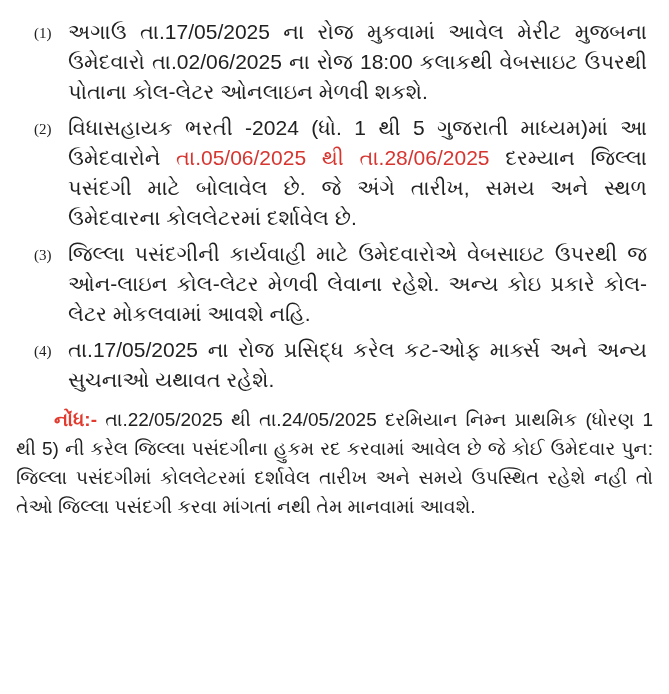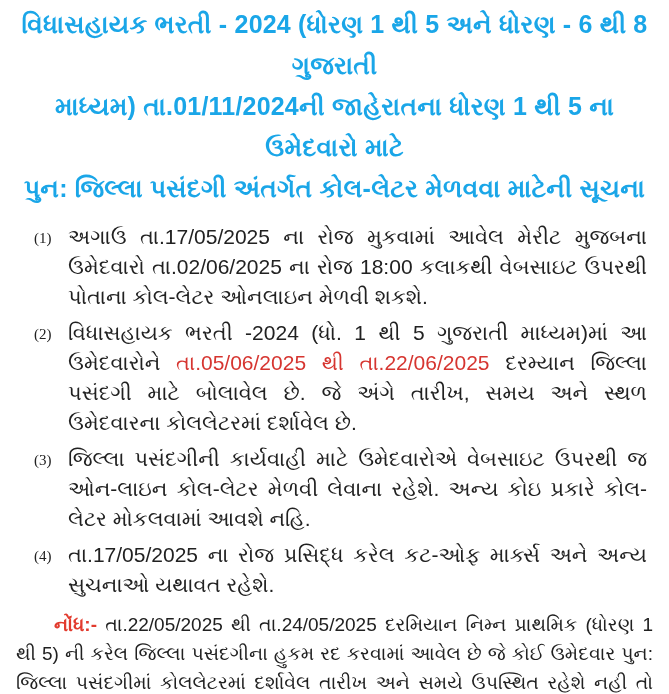--- a/index.html
+++ b/index.html
@@ -71,36 +71,31 @@
     color:var(--note-red);
     font-weight:bold;
     margin-left:38px;
   }
 </style>
 </head>
 <body>
 
 <div class="page">
 
-  <h1 class="title">
-    <span class="t-line">વિધાસહાયક ભરતી - 2024 (ધોરણ 1 થી 5 અને ધોરણ - 6 થી 8 ગુજરાતી</span>
-    <span class="t-line">માધ્યમ) તા.01/11/2024ની જાહેરાતના ધોરણ 1 થી 5 ના ઉમેદવારો માટે</span>
-    <span class="t-line">પુન: જિલ્લા પસંદગી અંતર્ગત કોલ-લેટર મેળવવા માટેની સૂચના</span>
-  </h1>
 
   <div class="list">
 
     <div class="item">
       <span class="marker">(1)</span>
       <p class="item-text"><span>અગાઉ તા.17/05/2025 ના રોજ મુકવામાં આવેલ મેરીટ મુજબના ઉમેદવારો તા.02/06/2025 ના રોજ 18:00 કલાકથી વેબસાઇટ ઉપરથી પોતાના કોલ-લેટર ઓનલાઇન મેળવી શકશે.</span></p>
     </div>
 
     <div class="item">
       <span class="marker">(2)</span>
-      <p class="item-text"><span>વિધાસહાયક ભરતી -2024 (ધો. 1 થી 5 ગુજરાતી માધ્યમ)માં આ ઉમેદવારોને </span><span class="red-text">તા.05/06/2025 થી તા.22/06/2025</span><span> દરમ્યાન જિલ્લા પસંદગી માટે બોલાવેલ છે. જે અંગે તારીખ, સમય અને સ્થળ ઉમેદવારના કોલલેટરમાં દર્શાવેલ છે.</span></p>
+      <p class="item-text"><span>વિધાસહાયક ભરતી -2024 (ધો. 1 થી 5 ગુજરાતી માધ્યમ)માં આ ઉમેદવારોને </span><span class="red-text">તા.05/06/2025 થી તા.28/06/2025</span><span> દરમ્યાન જિલ્લા પસંદગી માટે બોલાવેલ છે. જે અંગે તારીખ, સમય અને સ્થળ ઉમેદવારના કોલલેટરમાં દર્શાવેલ છે.</span></p>
     </div>
 
     <div class="item">
       <span class="marker">(3)</span>
       <p class="item-text"><span>જિલ્લા પસંદગીની કાર્યવાહી માટે ઉમેદવારોએ વેબસાઇટ ઉપરથી જ ઓન-લાઇન કોલ-લેટર મેળવી લેવાના રહેશે. અન્ય કોઇ પ્રકારે કોલ-લેટર મોકલવામાં આવશે નહિ.</span></p>
     </div>
 
     <div class="item">
       <span class="marker">(4)</span>
       <p class="item-text"><span>તા.17/05/2025 ના રોજ પ્રસિદ્ધ કરેલ કટ-ઓફ માર્ક્સ અને અન્ય સુચનાઓ યથાવત રહેશે.</span></p>

